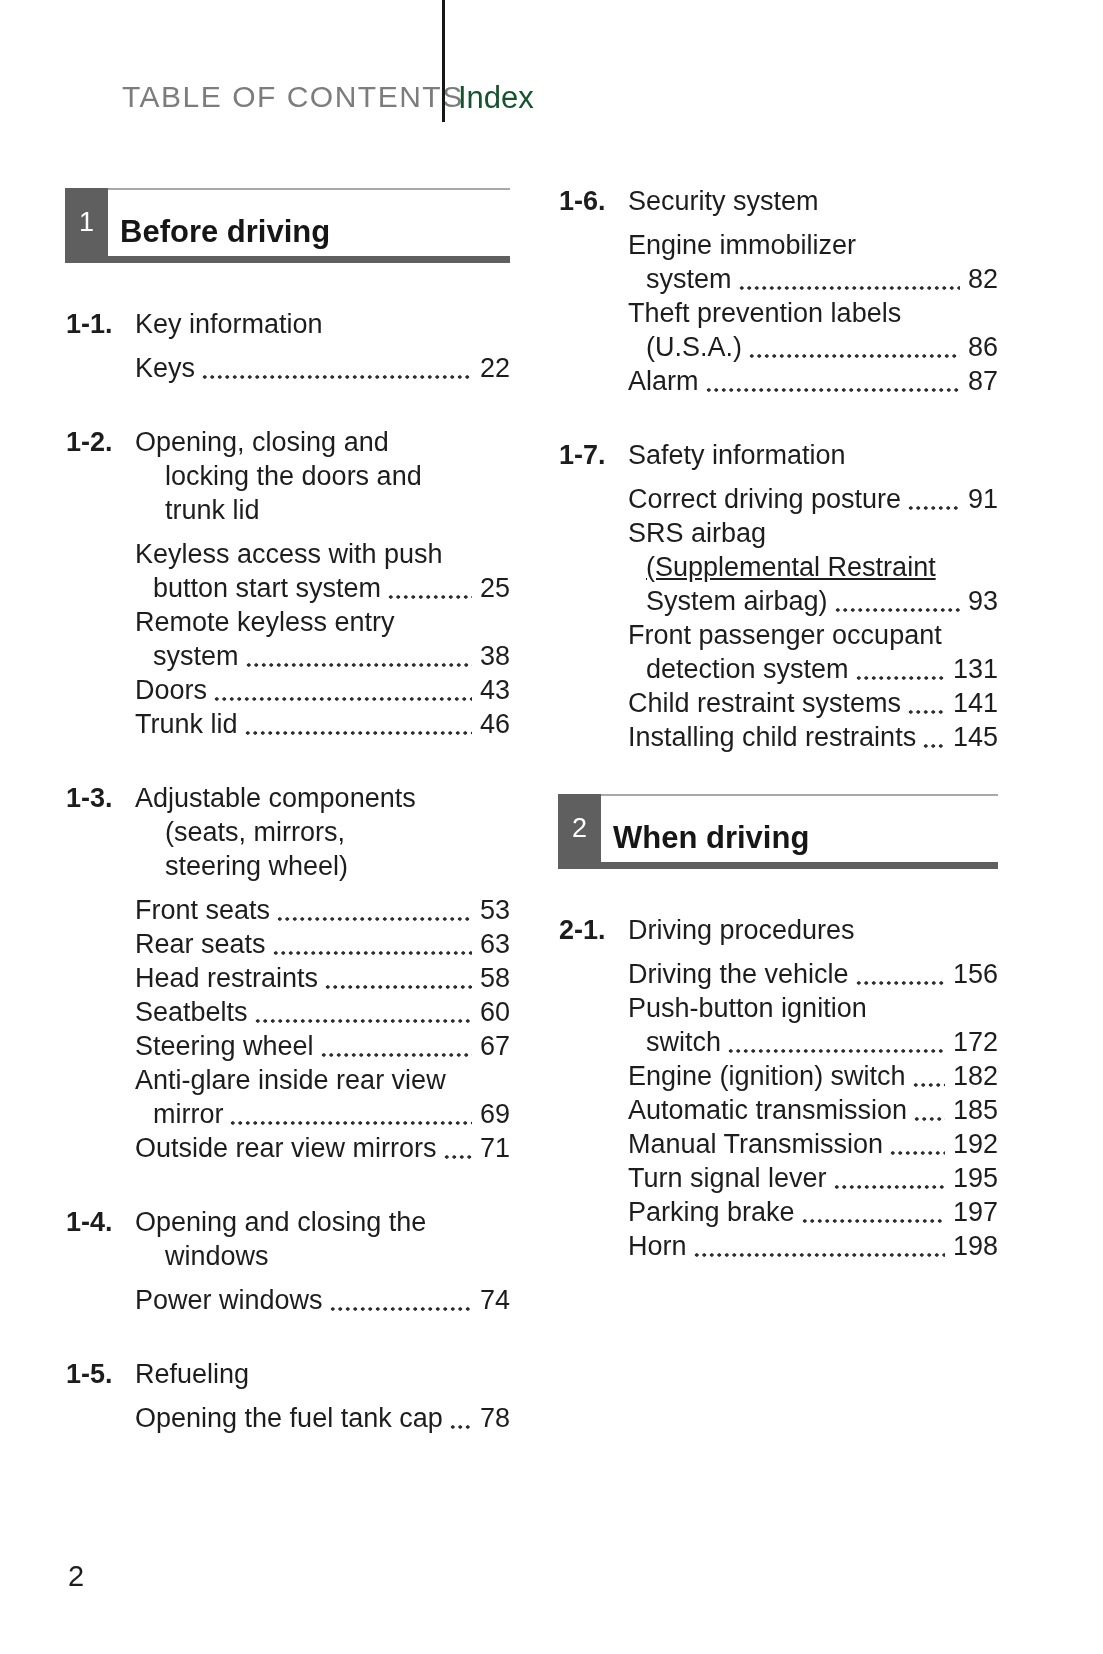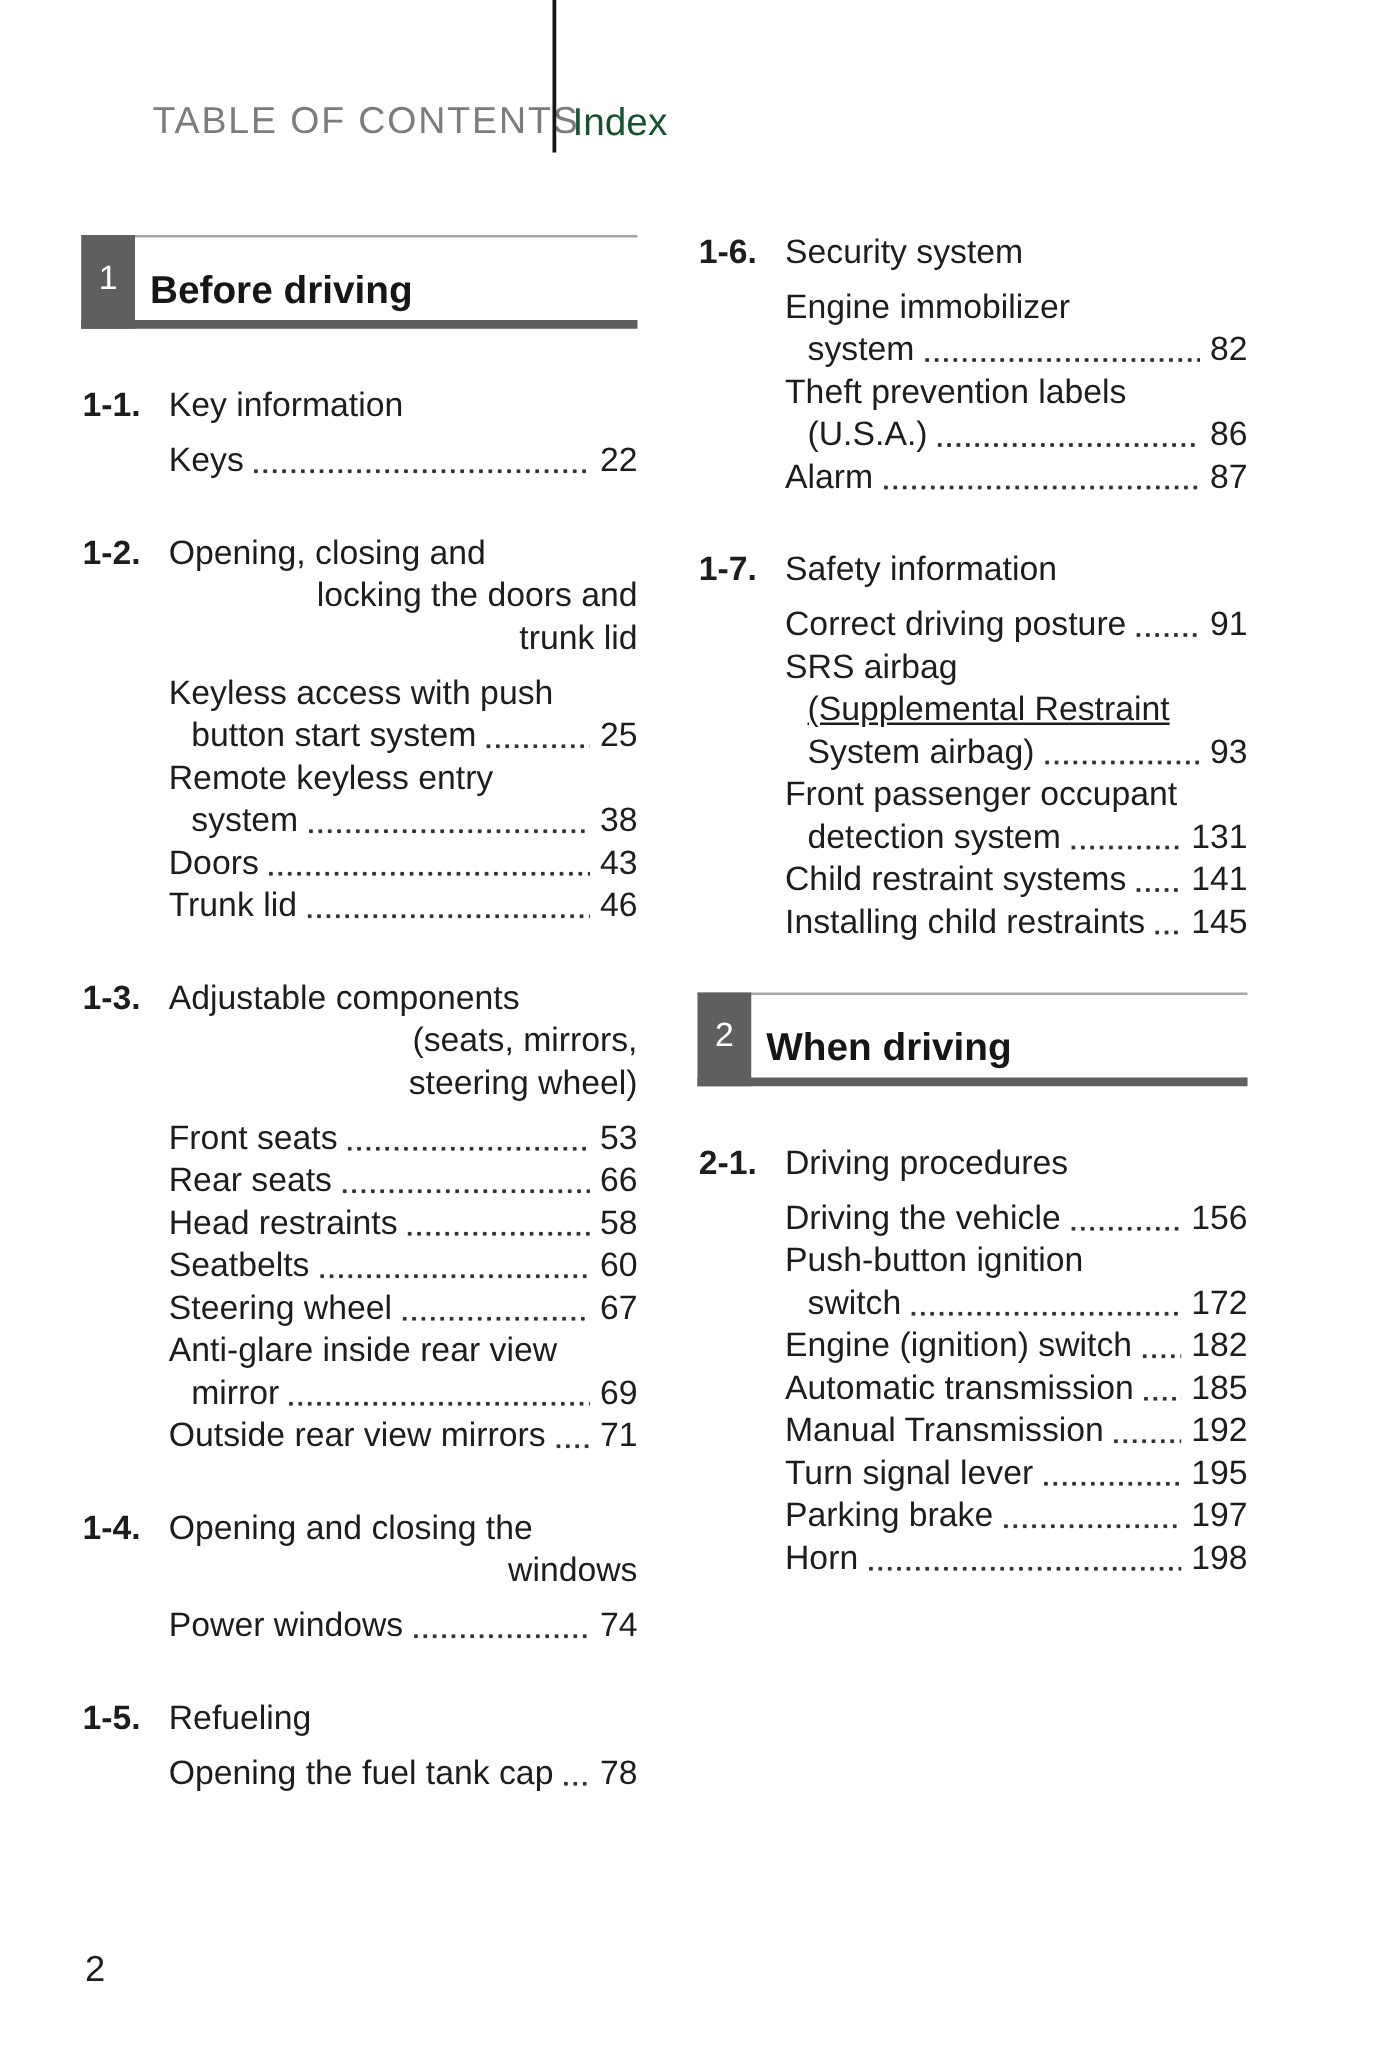--- a/index.html
+++ b/index.html
@@ -50,21 +50,21 @@
   }
 
   
   .toc-section { margin-bottom: 40px; }
   .sec-head { position: relative; padding-left: 70px; margin-bottom: 10px; }
   .sec-num {
     position: absolute; left: 1px; top: 0;
     font-size: 27px; font-weight: bold; line-height: 34px;
   }
   .title-line { font-size: 27px; font-weight: normal; line-height: 34px; white-space: nowrap; }
-  .title-line.cont { margin-left: 20px; text-align: right; }
+  .title-line.cont { margin-left: 30px; }
 
   .entries { padding-left: 70px; }
   .entry-line { font-size: 27px; line-height: 34px; white-space: nowrap; }
   .entry-line.cont { margin-left: 18px; text-decoration: underline; }
   .entry-last { display: flex; align-items: stretch; text-align: right; }
   .entry-text { font-size: 27px; line-height: 34px; white-space: nowrap; flex: 0 0 auto; }
   .entry-text.cont { margin-left: 18px; }
   .dots {
     flex: 1 1 auto; min-width: 14px; margin: 0 0 0 6px;
     background-image: radial-gradient(circle, #2e2e2e 1.5px, transparent 1.9px);
@@ -169,21 +169,21 @@
             <div class="entry-last">
               <span class="entry-text">Front seats</span>
               <span class="dots"></span>
               <span class="pagenum">53</span>
             </div>
           </div>
           <div class="entry">
             <div class="entry-last">
               <span class="entry-text">Rear seats</span>
               <span class="dots"></span>
-              <span class="pagenum">66</span>
+              <span class="pagenum">63</span>
             </div>
           </div>
           <div class="entry">
             <div class="entry-last">
               <span class="entry-text">Head restraints</span>
               <span class="dots"></span>
               <span class="pagenum">58</span>
             </div>
           </div>
           <div class="entry">

